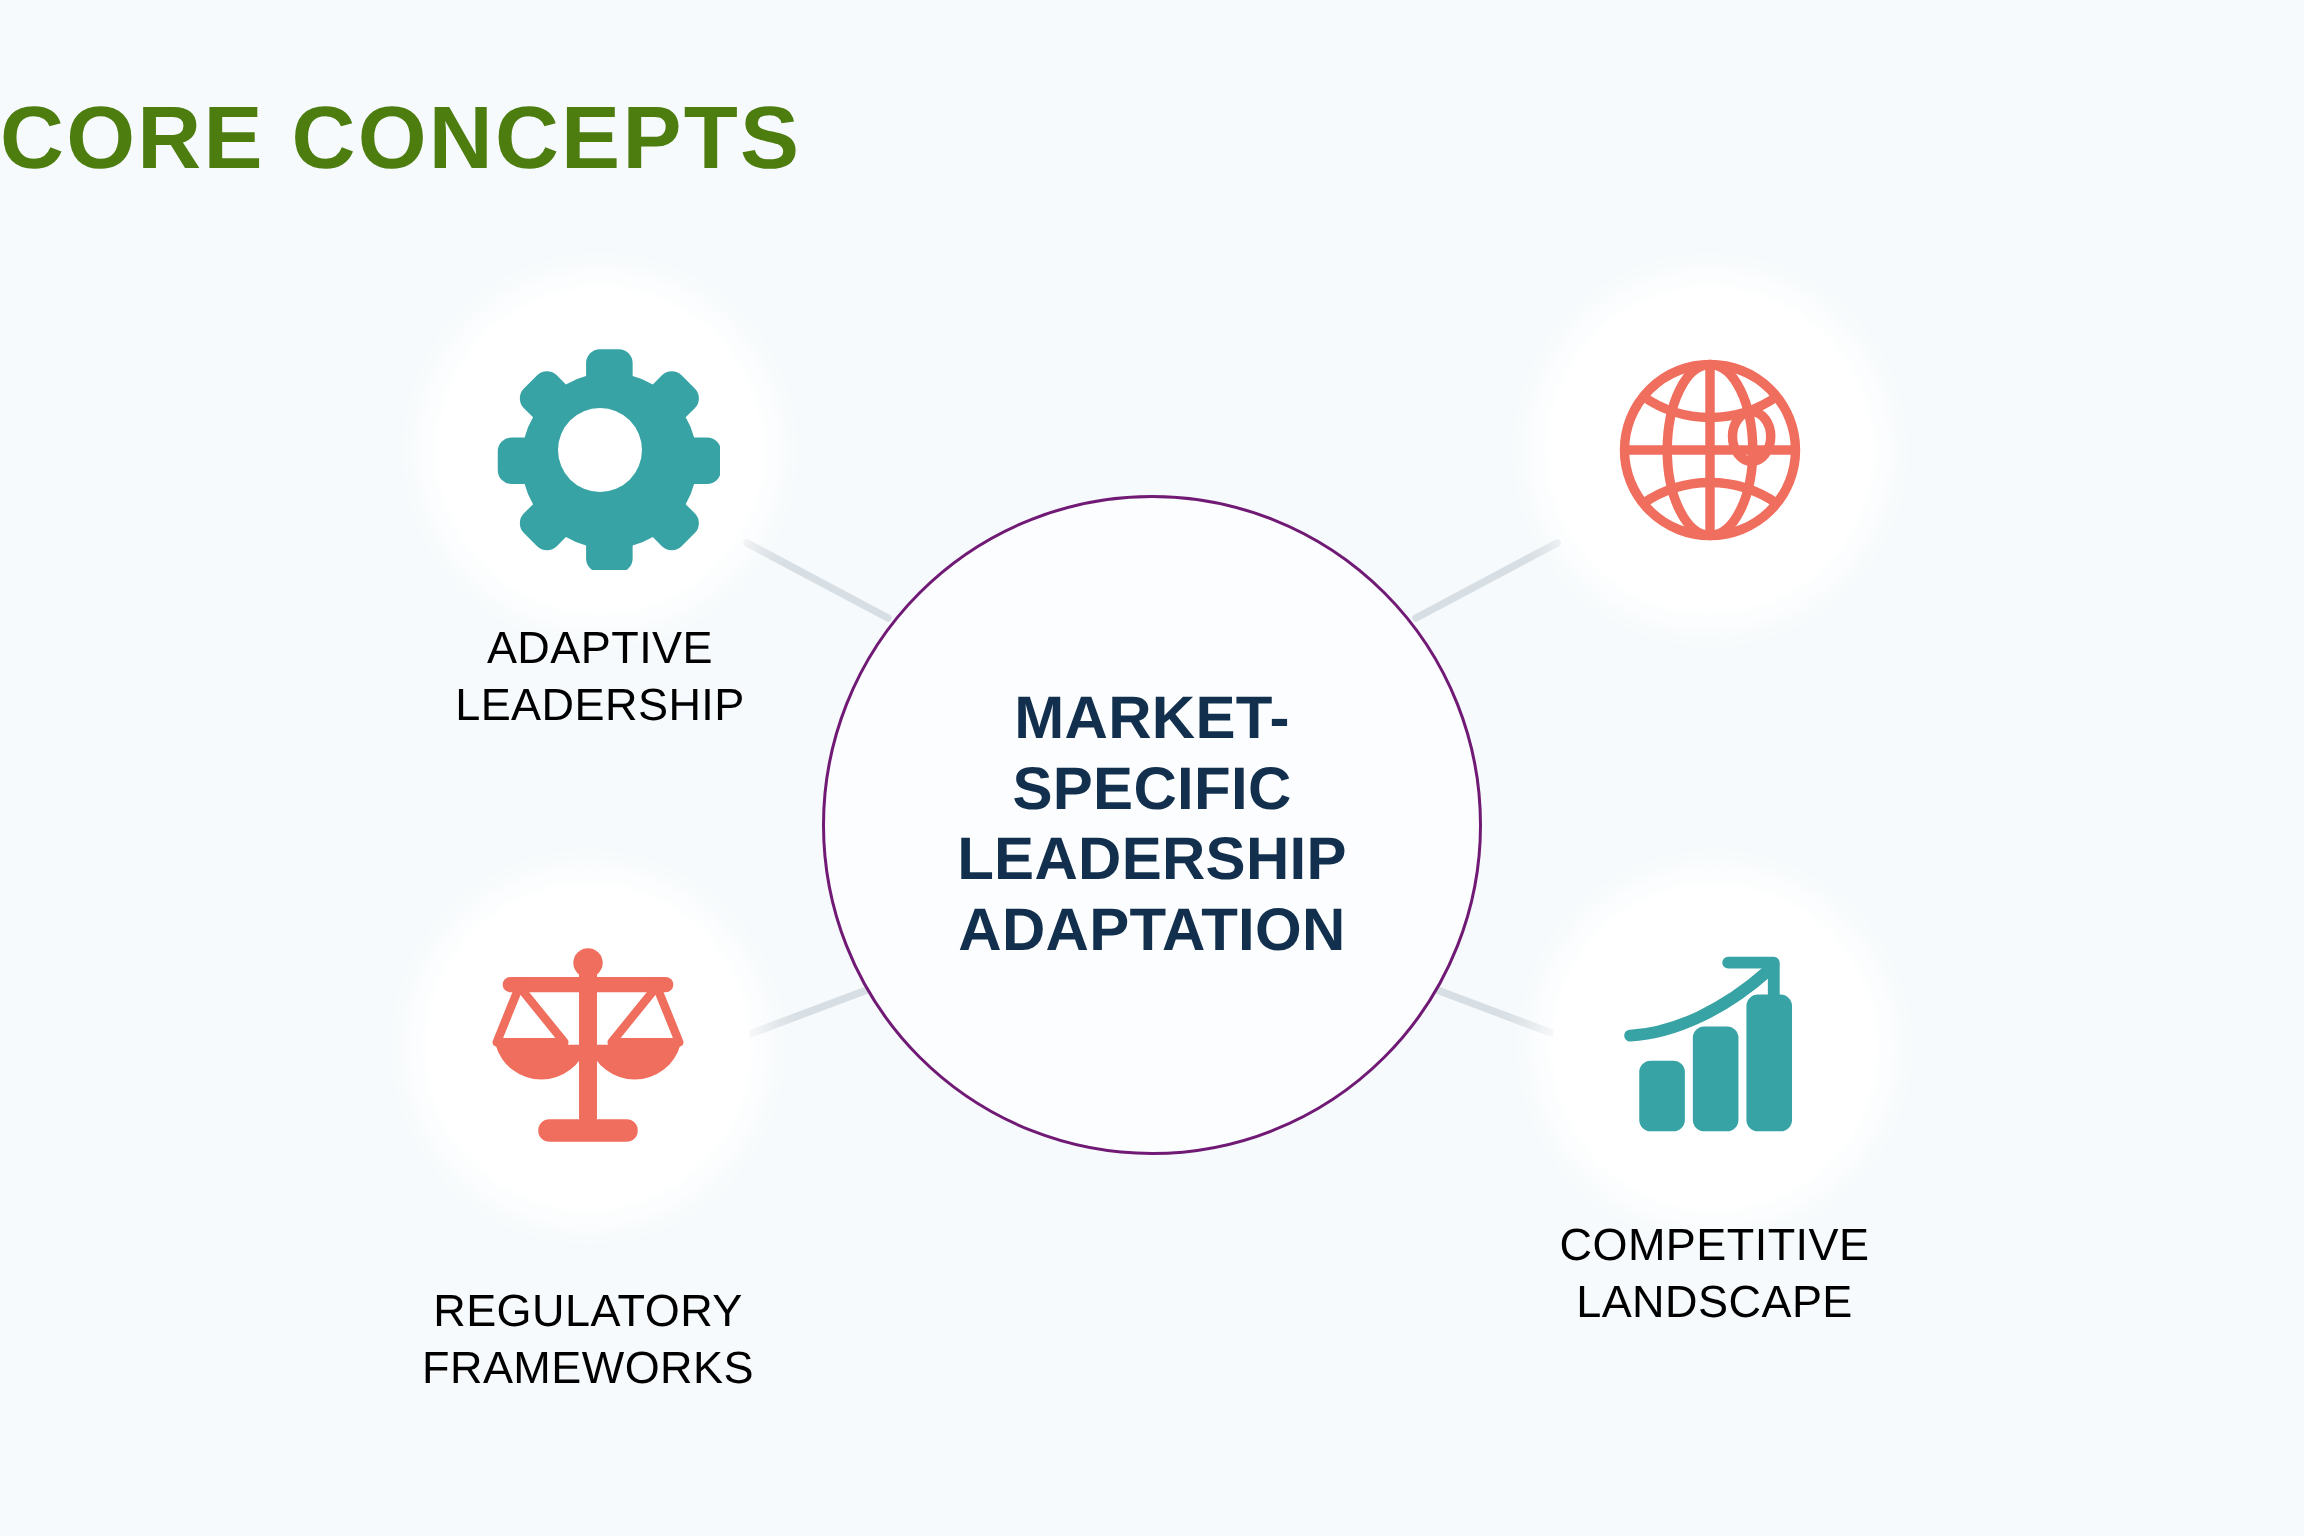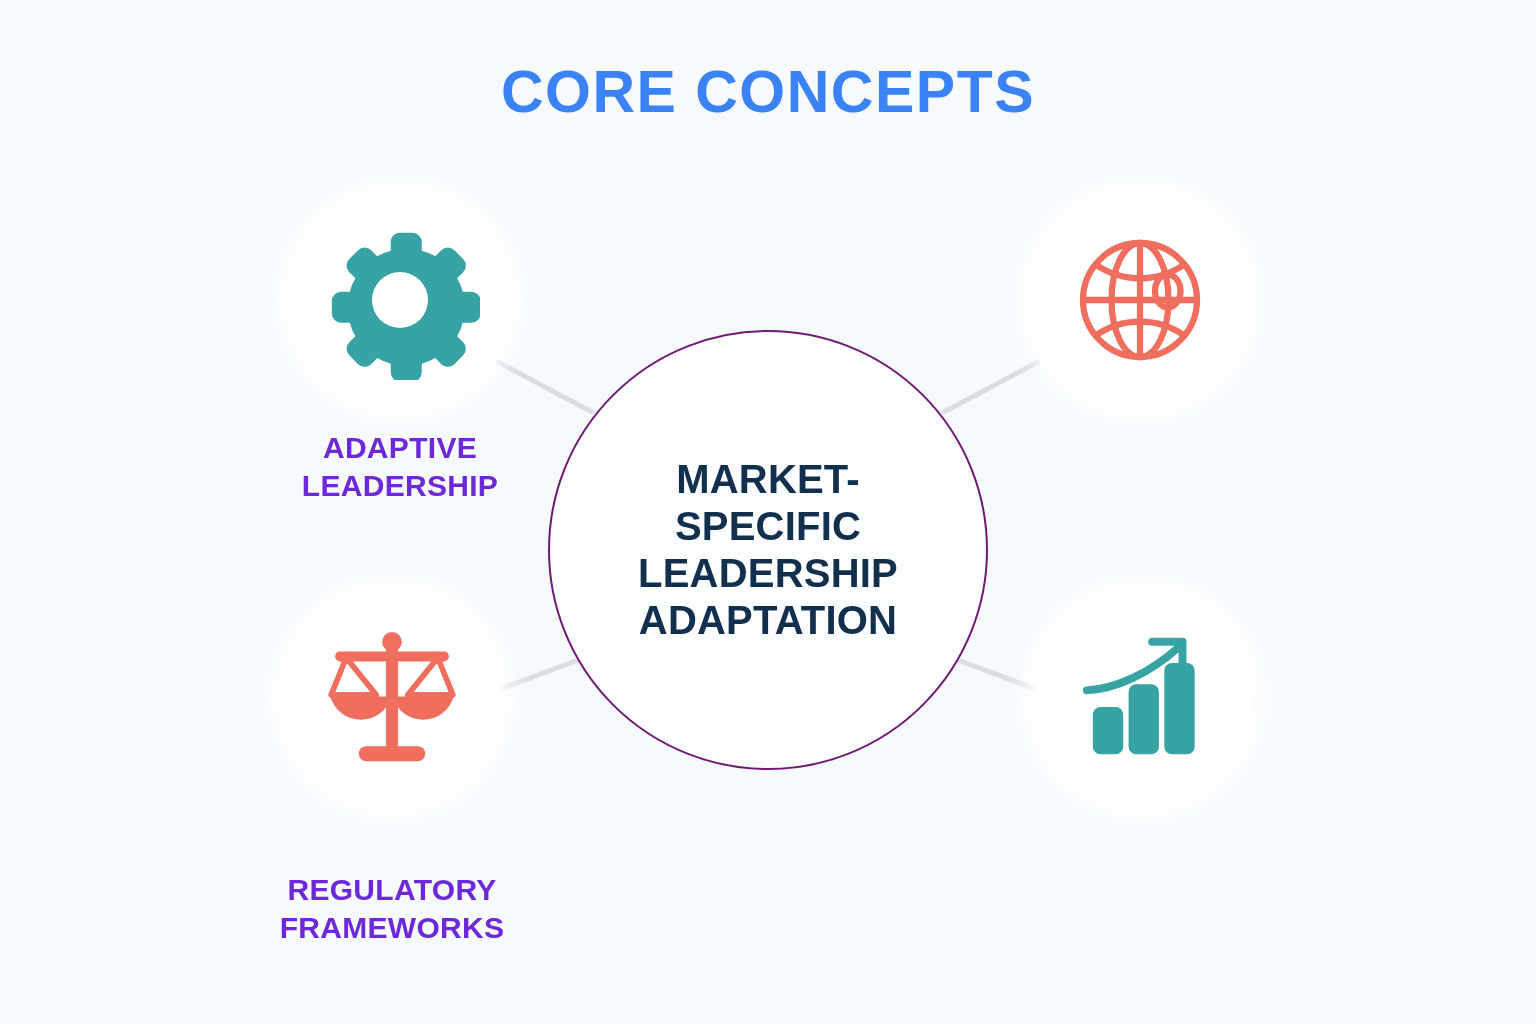--- a/index.html
+++ b/index.html
@@ -22,25 +22,24 @@
     height: 1024px;
     background: #f6fafc;
   }
 
   
   #page-title {
     position: absolute;
     top: 62px;
     left: 0;
     width: 1536px;
-    text-align: center;
     font-size: 59px;
     font-weight: 700;
     letter-spacing: 1.5px;
-    color: #3b82f6;
+    color: #4d7c0f;
     line-height: 1.05;
   }
 
   
   #connectors {
     position: absolute;
     top: 0; left: 0;
     width: 1536px;
     height: 1024px;
     pointer-events: none;
@@ -90,25 +89,25 @@
     background: #ffffff;
     display: flex;
     align-items: center;
     justify-content: center;
     box-shadow: 0 0 26px 12px rgba(255,255,255,0.95);
   }
 
   .node-icon-wrap svg { display: block; }
 
   .node-label {
-    margin-top: 21px;
+    margin-top: 6px;
     text-align: center;
-    color: #6d28d9;
+    color: #000000;
     font-size: 30px;
-    font-weight: 700;
+    font-weight: 400;
     line-height: 1.28;
     letter-spacing: 0.3px;
     white-space: pre-line;
   }
 
   
   #node-adaptive-leadership    { left: 250px;  top: 192px; }
   #node-cultural-intelligence  { left: 990px;  top: 192px; }
   #node-regulatory-frameworks  { left: 242px;  top: 590px; gap: 44px; }
   #node-competitive-landscape  { left: 993px;  top: 590px; }
@@ -196,15 +195,17 @@
       <svg width="152" height="152" viewBox="0 0 100 100">
         <g fill="#38a3a5">
           <rect x="17" y="56" width="20" height="31" rx="5"></rect>
           <rect x="40.5" y="41" width="20" height="46" rx="5"></rect>
           <rect x="64" y="27" width="20" height="60" rx="5"></rect>
         </g>
         <path d="M13 45 C33 44 55 33 73 17" fill="none" stroke="#38a3a5" stroke-width="5.2" stroke-linecap="round"></path>
         <path d="M56 13 L76 13 L76 33" fill="none" stroke="#38a3a5" stroke-width="5.2" stroke-linecap="round" stroke-linejoin="round"></path>
       </svg>
     </div>
+    <div class="node-label">COMPETITIVE
+LANDSCAPE</div>
   </div>
 
 </div>
 
 </body></html>

